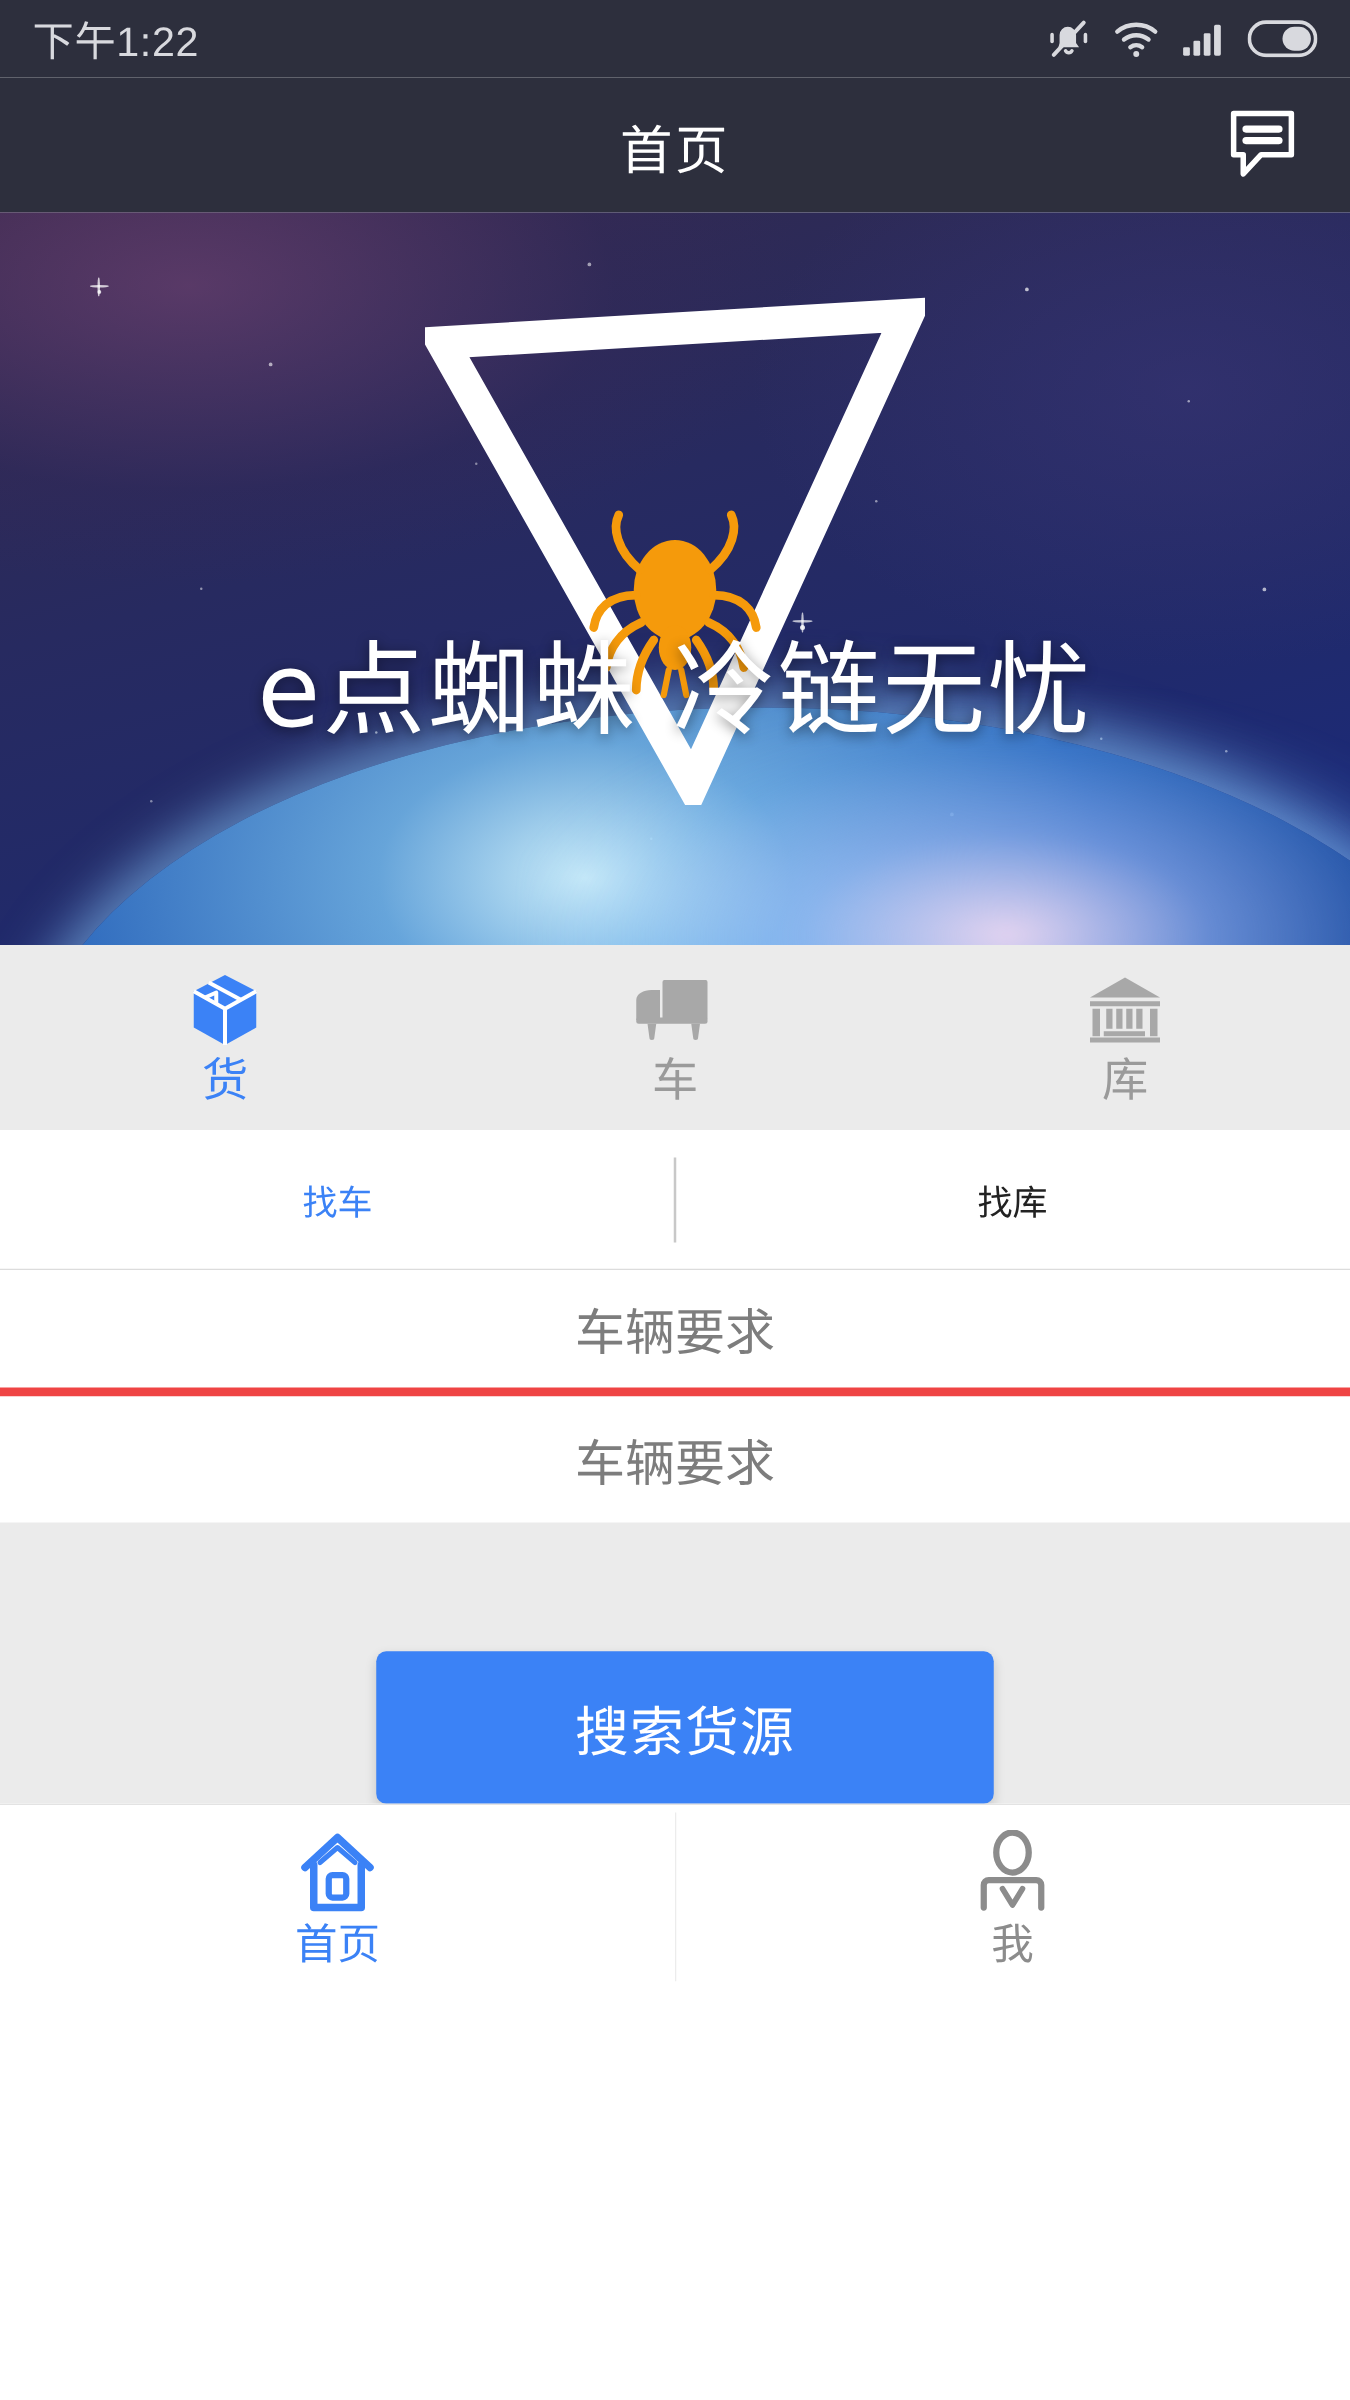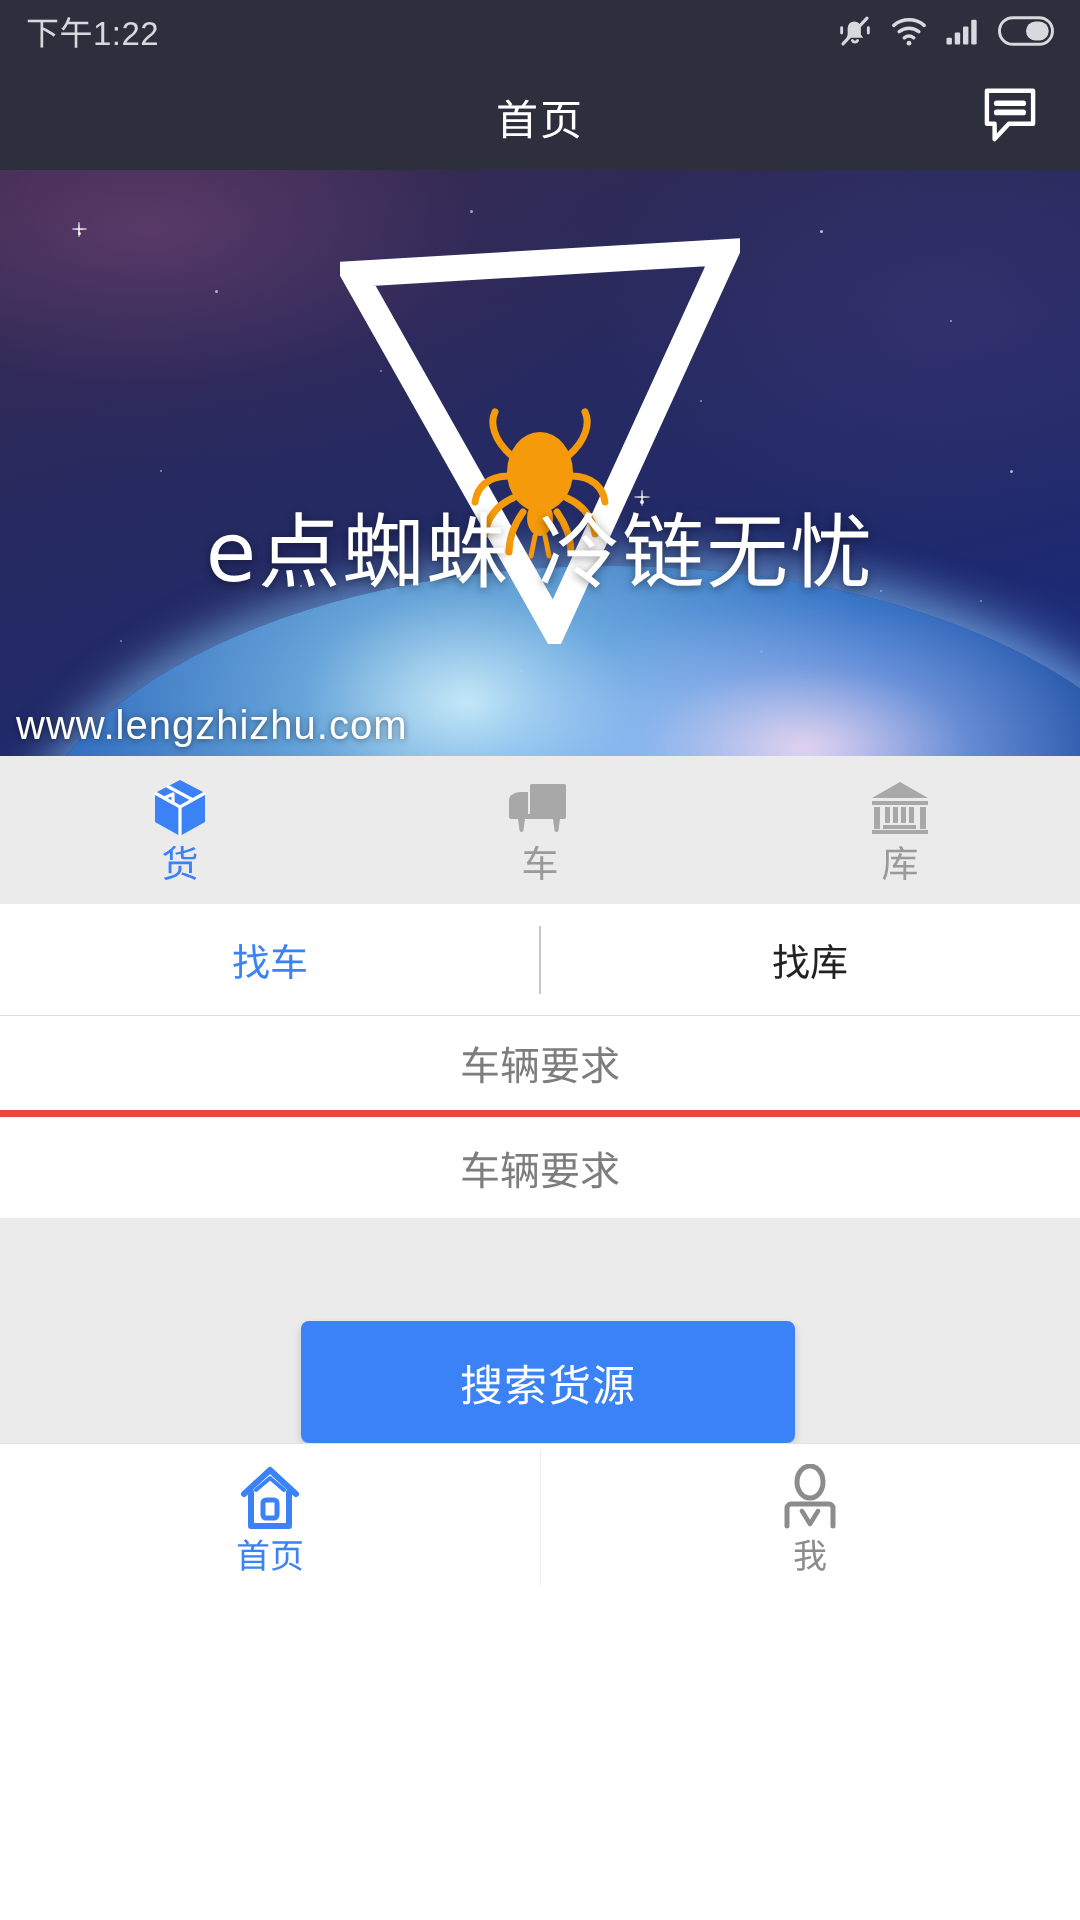--- a/index.html
+++ b/index.html
@@ -83,21 +83,21 @@
   .cat-icon { height:60px; display:flex; align-items:center; justify-content:center; }
   .cat-label { font-size:37px; color:#9a9a9a; line-height:1; }
   .cat-item.active .cat-label { color:#3b82f6; }
 
   
   .tabs {
     height:112px; flex:0 0 112px; background:#ffffff;
     display:flex; align-items:center; position:relative;
     border-bottom:1px solid #dcdcdc;
   }
-  .tab { flex:1; text-align:center; font-size:38px; color:#222222; }
+  .tab { flex:1; text-align:center; font-size:28px; color:#222222; }
   .tab.active { color:#3b82f6; }
   .tab-divider {
     position:absolute; left:50%; top:22px; width:2px; height:68px;
     background:#c8c8c8; transform:translateX(-50%);
   }
 
   
   .form-rows { background:#ffffff; flex:0 0 auto; }
   .form-row {
     height:101px; display:flex; align-items:center; justify-content:center;
@@ -234,21 +234,20 @@
         <path d="M48 92 C30 100 22 114 20 128"></path>
         <path d="M102 92 C120 100 128 114 130 128"></path>
         <path d="M58 106 C48 120 44 134 44 146"></path>
         <path d="M92 106 C102 120 106 134 106 146"></path>
         <path d="M70 130 L66 150" stroke-width="5"></path>
         <path d="M80 130 L84 150" stroke-width="5"></path>
       </svg>
     </div>
 
     <div class="banner-headline">e点蜘蛛 冷链无忧</div>
-    <div class="banner-url">www.lengzhizhu.com</div>
   </div>
 
   <div class="cat-row">
 
     <div class="cat-item active">
       <div class="cat-icon">
         <svg width="58" height="62" viewBox="0 0 58 62" fill="none">
           <path d="M29 3 L54 16 V45 L29 59 L4 45 V16 Z" fill="#3b82f6"></path>
           <path d="M4 16 L29 30 L54 16" stroke="#ffffff" stroke-width="3.2" fill="none"></path>
           <path d="M29 30 V59" stroke="#ffffff" stroke-width="3.2"></path>

